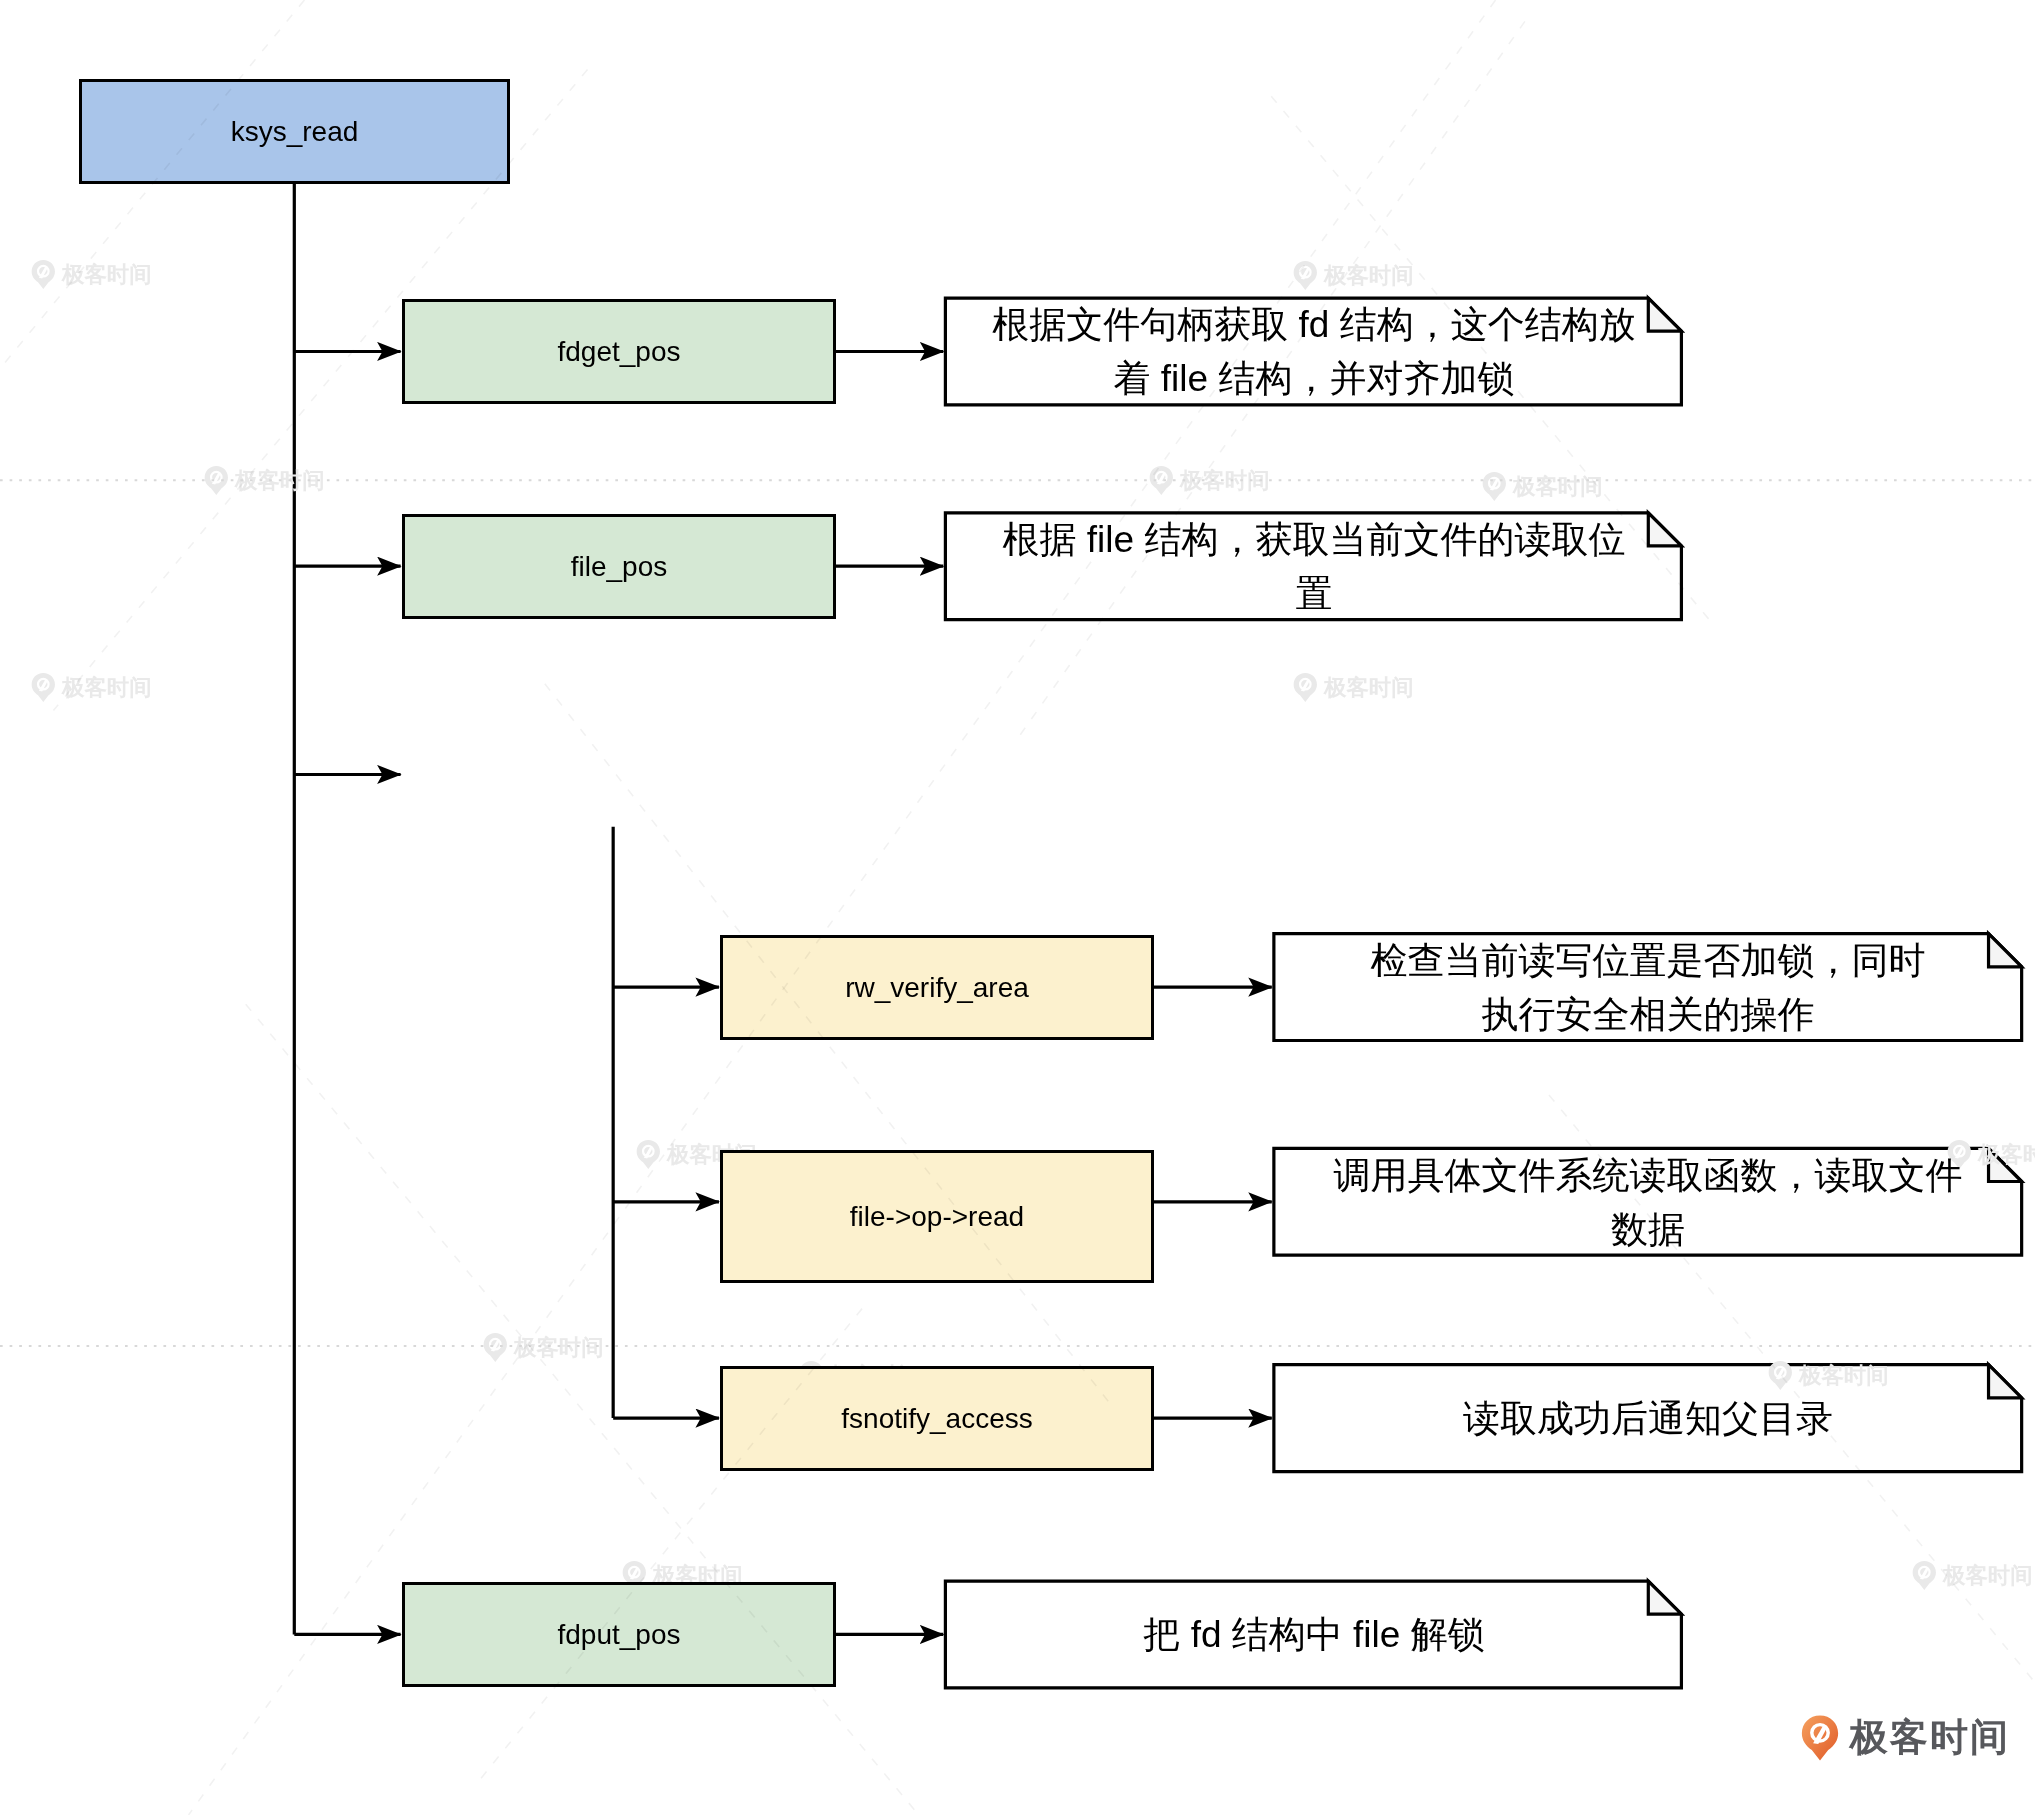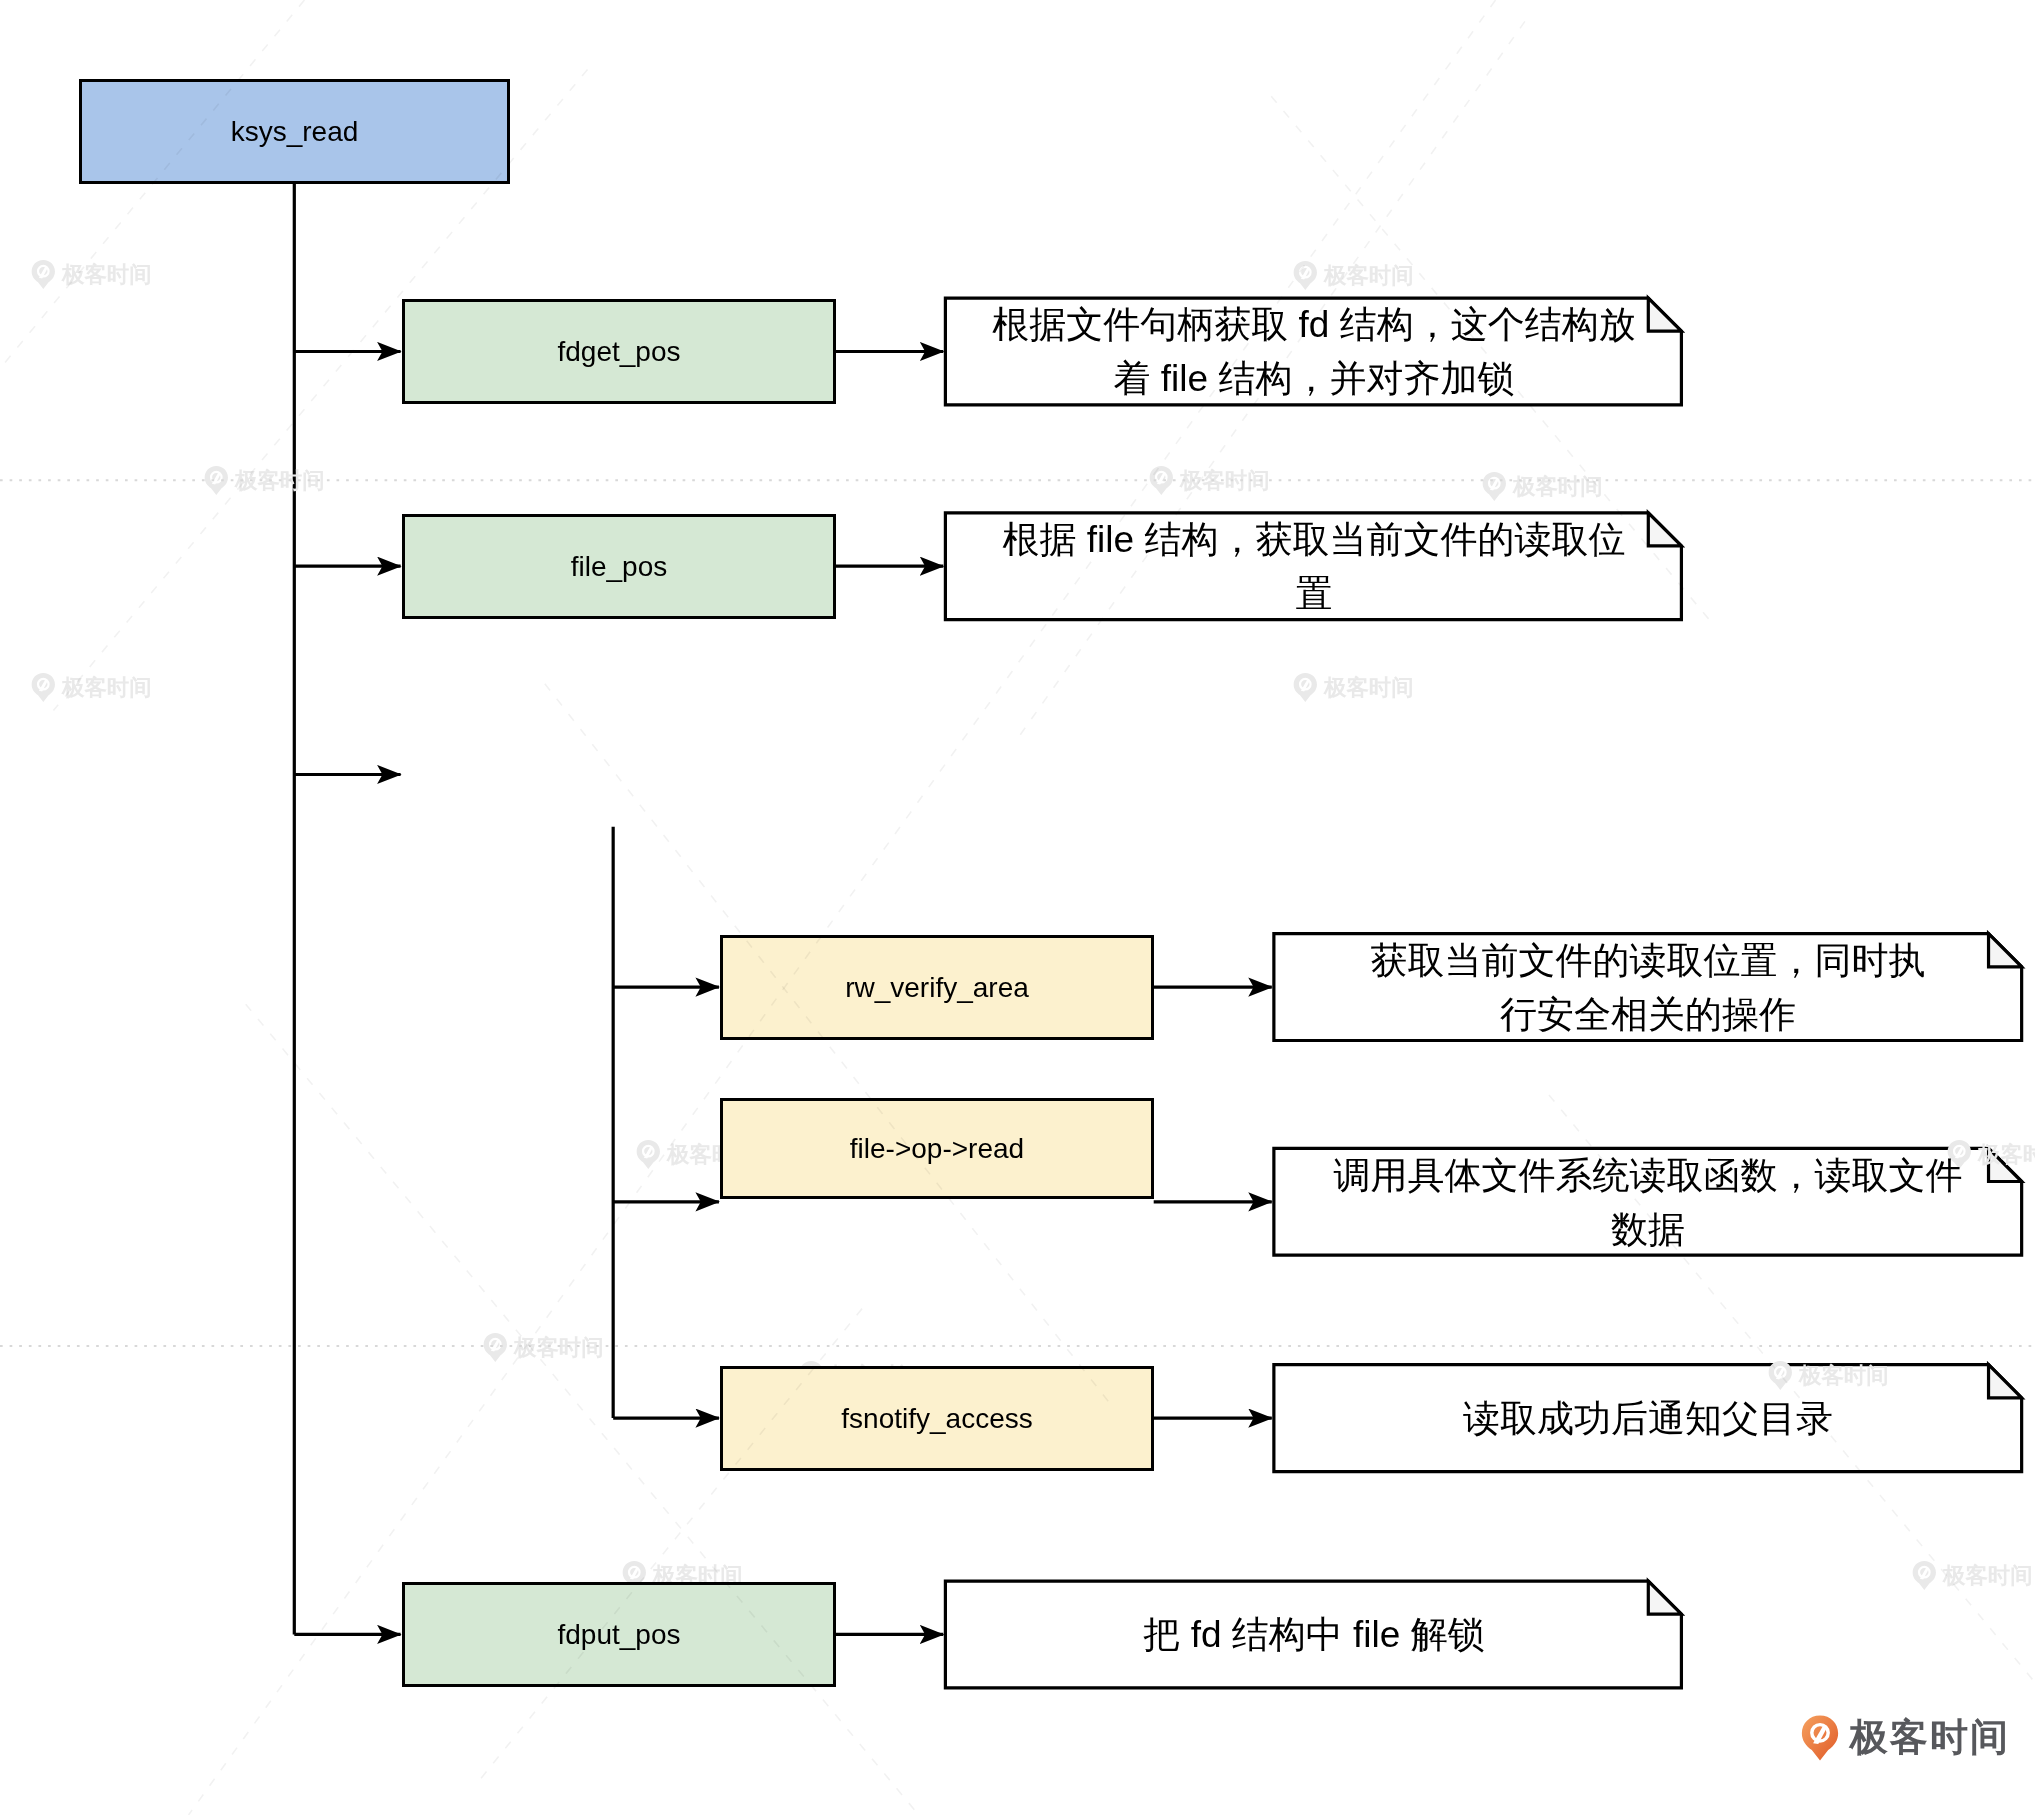--- a/index.html
+++ b/index.html
@@ -105,26 +105,26 @@
     </g>
   </svg>
 
   <div class="node node-root" style="left:79px;top:79px;width:431px;height:105px">ksys_read</div>
 
   <div class="node node-step" style="left:402px;top:299px;width:434px;height:105px">fdget_pos</div>
   <div class="node node-step" style="left:402px;top:514px;width:434px;height:105px">file_pos</div>
   <div class="node node-step" style="left:402px;top:1582px;width:434px;height:105px">fdput_pos</div>
 
   <div class="node node-child" style="left:720px;top:935px;width:434px;height:105px">rw_verify_area</div>
-  <div class="node node-child" style="left:720px;top:1098px;width:434px;height:101px">file-&gt;op-&gt;read</div>
+  <div class="node node-child" style="left:720px;top:1150px;width:434px;height:133px">file-&gt;op-&gt;read</div>
   <div class="node node-child" style="left:720px;top:1366px;width:434px;height:105px">fsnotify_access</div>
 
   <div class="note-text" style="left:946px;top:298px;width:736px;height:107px">根据文件句柄获取 fd 结构，这个结构放着 file 结构，并对齐加锁</div>
   <div class="note-text" style="left:946px;top:513px;width:736px;height:107px">根据 file 结构，获取当前文件的读取位置</div>
-  <div class="note-text tight" style="left:1274px;top:934px;width:748px;height:107px">获取当前文件的读取位置，同时执行安全相关的操作</div>
+  <div class="note-text tight" style="left:1274px;top:934px;width:748px;height:107px">检查当前读写位置是否加锁，同时执行安全相关的操作</div>
   <div class="note-text" style="left:1274px;top:1149px;width:748px;height:107px">调用具体文件系统读取函数，读取文件数据</div>
   <div class="note-text" style="left:1274px;top:1365px;width:748px;height:107px">读取成功后通知父目录</div>
   <div class="note-text" style="left:946px;top:1581px;width:736px;height:107px">把 fd 结构中 file 解锁</div>
 
   <div class="wm" style="left:31px;top:274px">
       <svg width="24.6" height="30" viewBox="0 0 46 56">
         <use href="#pin"></use>
       </svg>
       <span>极客时间</span>
     </div>

